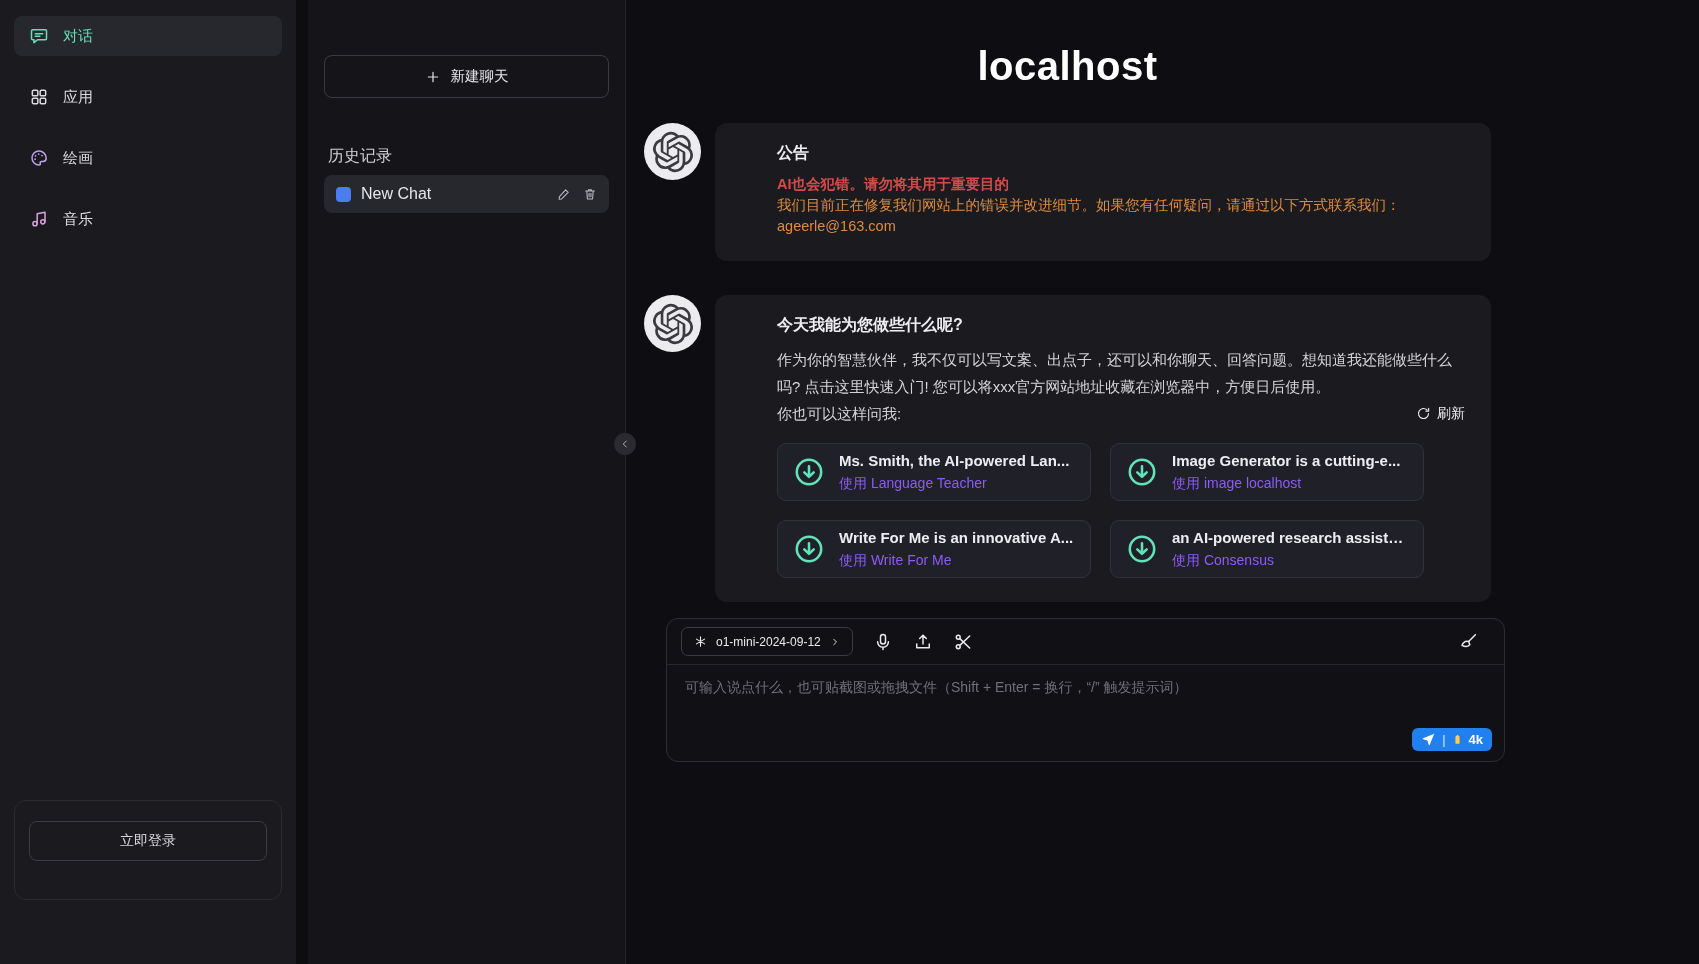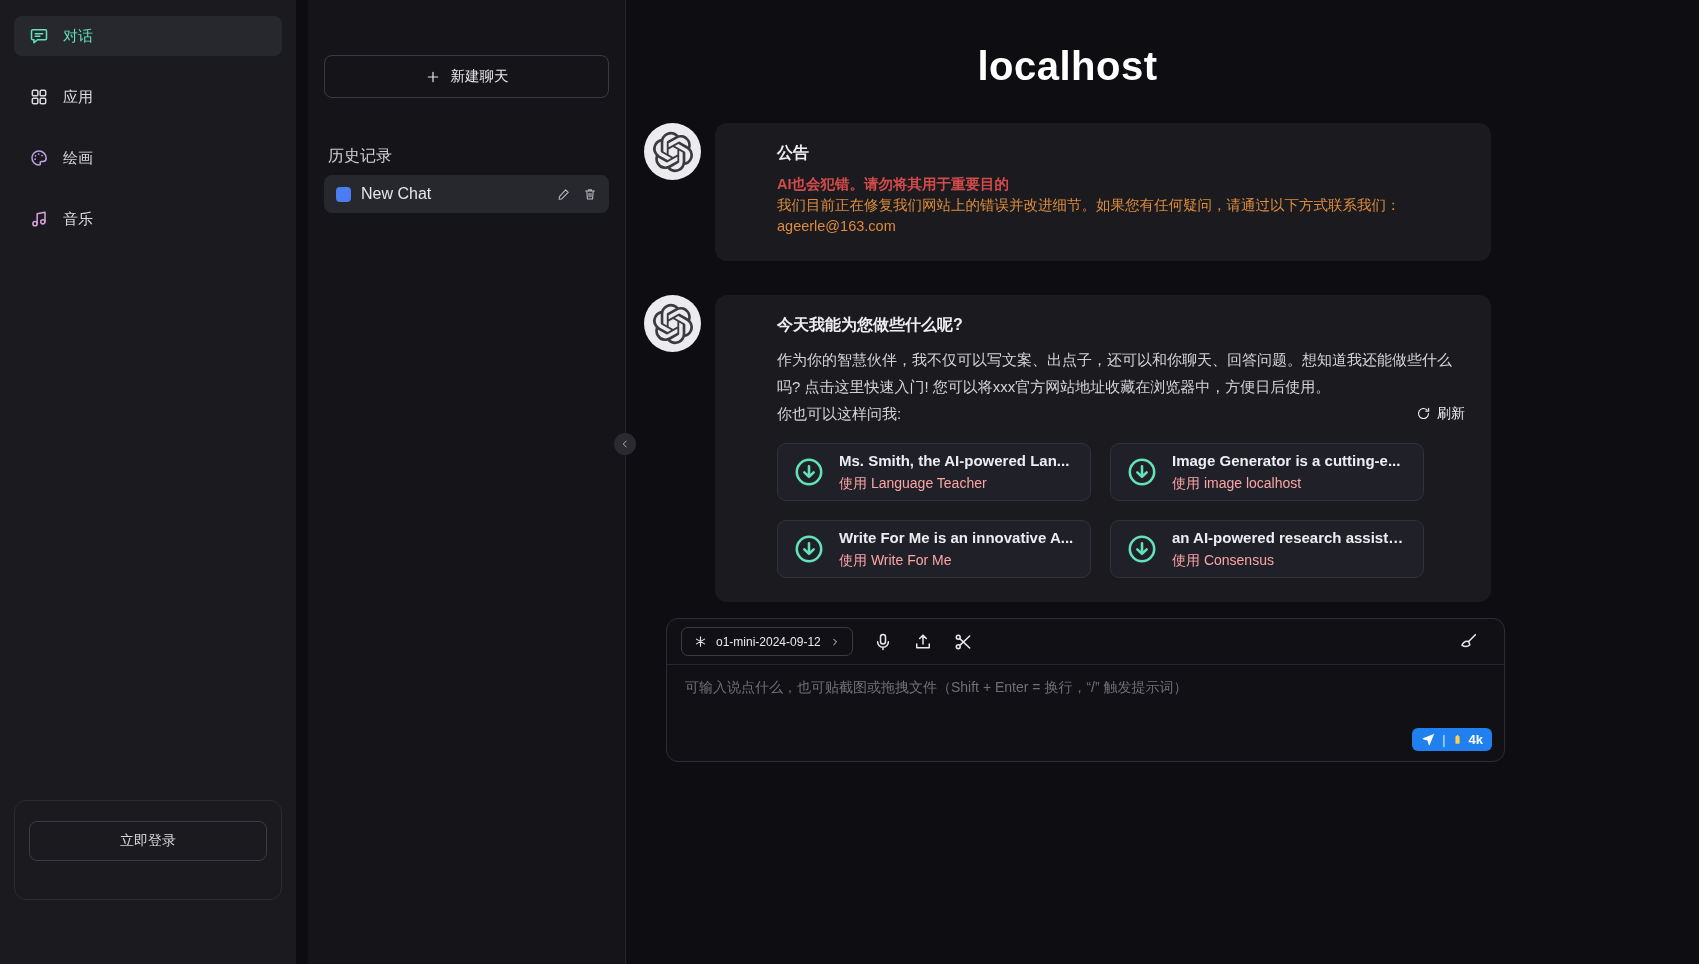--- a/index.html
+++ b/index.html
@@ -100,21 +100,21 @@
   .refresh-btn { display:flex; align-items:center; gap:6px; font-size:14px; color:#ededf1; cursor:pointer; }
 
   .sugg-grid { display:grid; grid-template-columns:314px 314px; gap:19px; margin-top:16px; }
   .sugg-card {
     height:58px; background:#202028; border:1px solid #31313b; border-radius:9px;
     display:flex; align-items:center; gap:13px; padding:0 14px; cursor:pointer;
   }
   .sugg-icon { width:34px; height:34px; color:#63e2b7; }
   .sugg-text { min-width:0; display:flex; flex-direction:column; gap:6px; }
   .sugg-title { font-size:15px; font-weight:600; color:#ededf1; white-space:nowrap; overflow:hidden; text-overflow:ellipsis; }
-  .sugg-sub { font-size:14px; color:#fca5a5; }
+  .sugg-sub { font-size:14px; color:#8b5cf6; }
 
   
   .composer { margin:16px 194px 0 40px; border:1px solid #2d2d35; border-radius:12px; background:#111115; }
   .composer-toolbar {
     display:flex; align-items:center; gap:20px; padding:8px 14px;
     border-bottom:1px solid #26262e;
   }
   .model-pill {
     display:flex; align-items:center; gap:8px; padding:6px 11px; cursor:pointer;
     background:transparent; border:1px solid #3a3a44; border-radius:7px;

